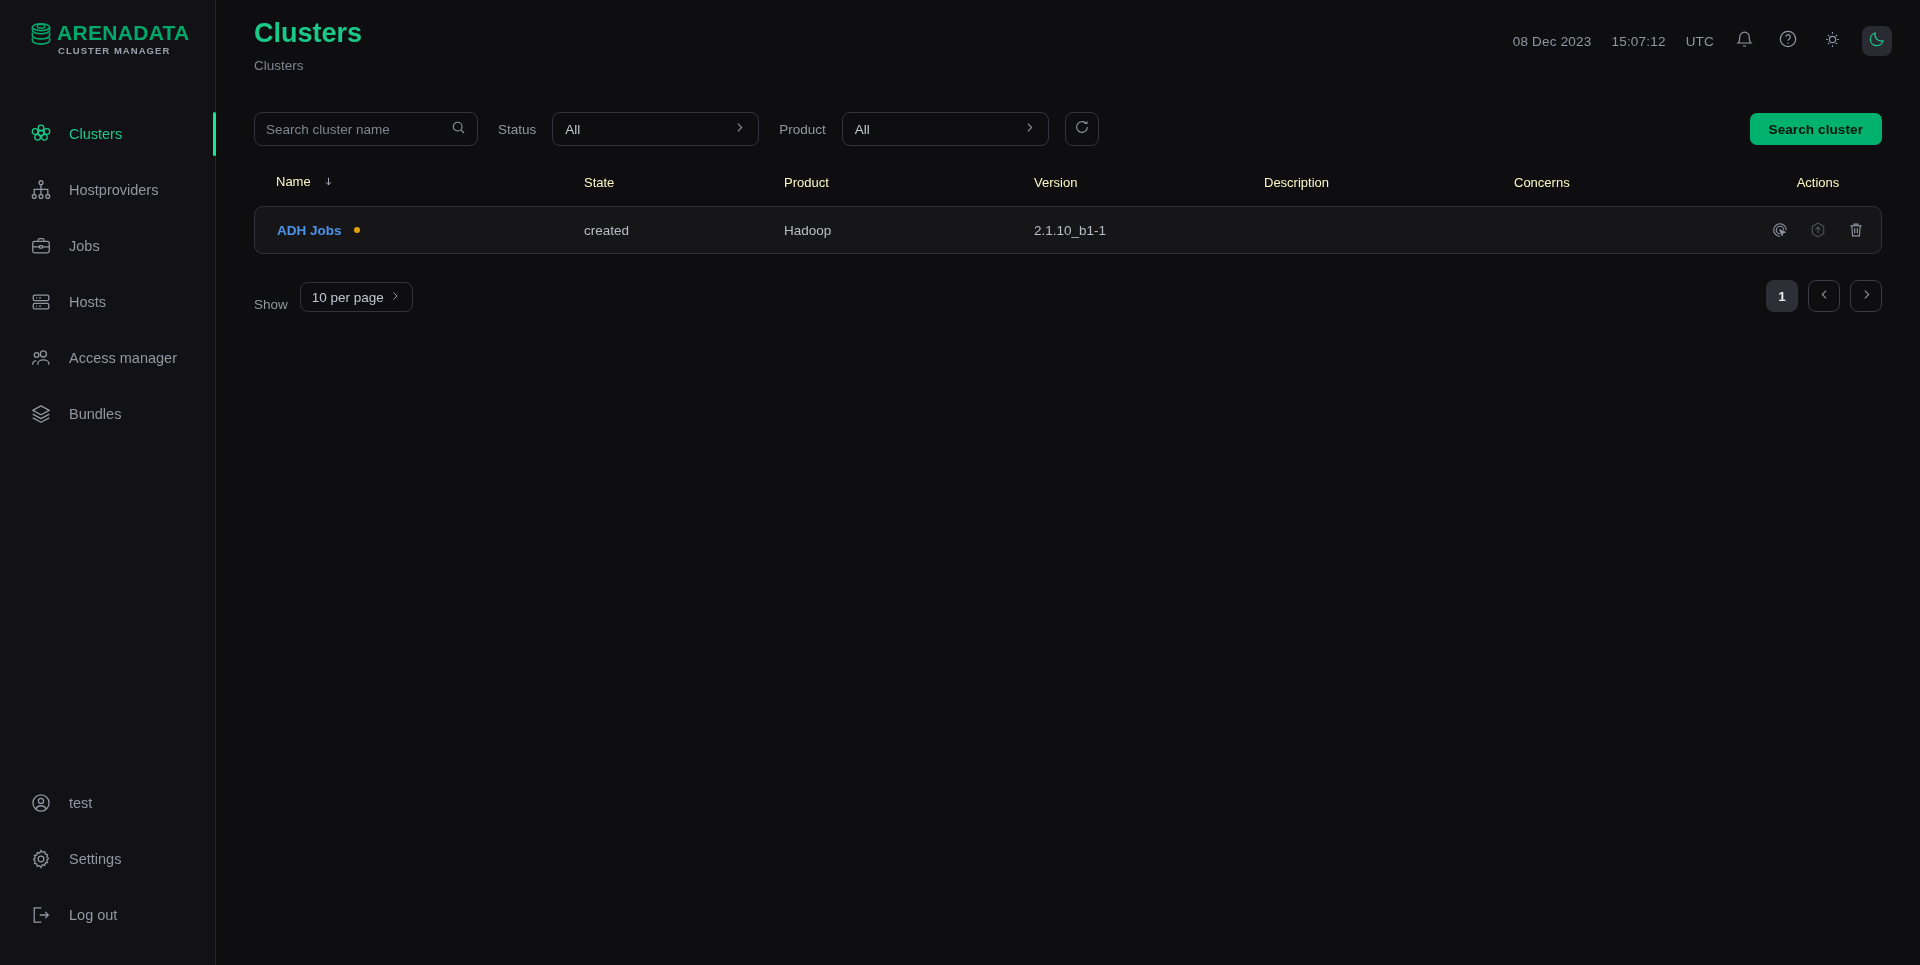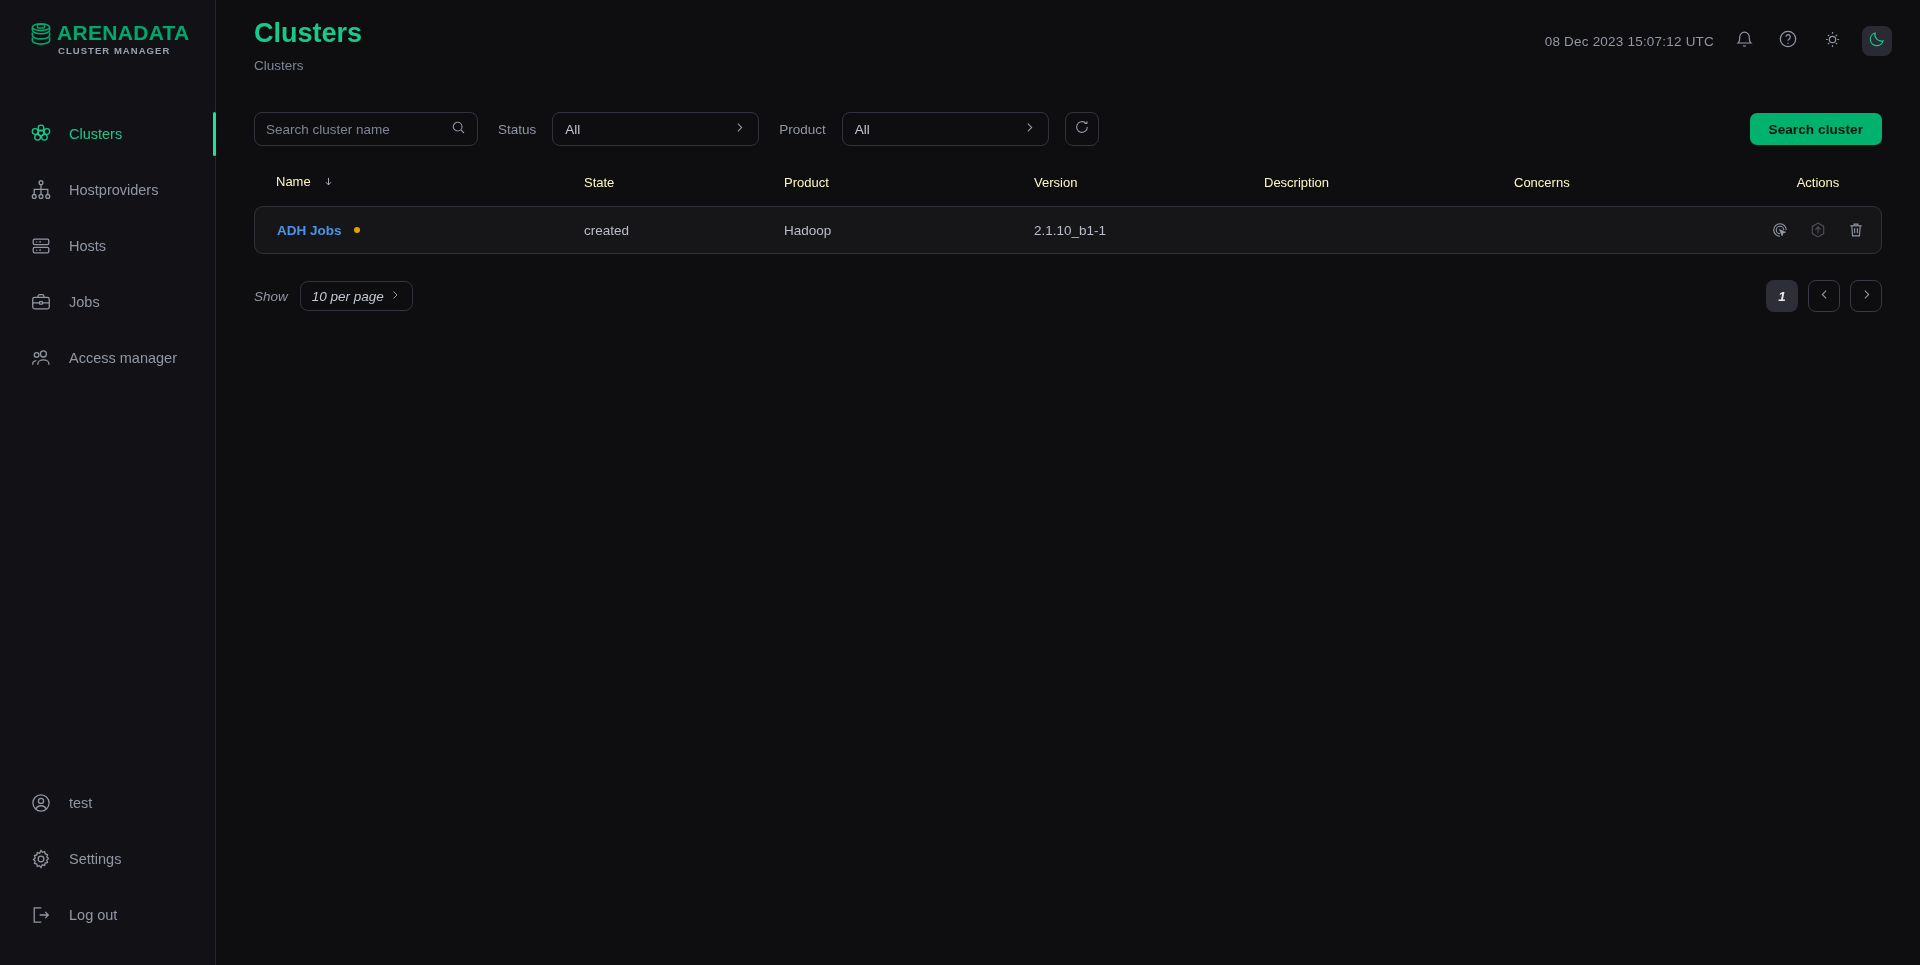--- a/index.html
+++ b/index.html
@@ -112,21 +112,21 @@
     display: flex;
     align-items: center;
     gap: 16px;
     padding-top: 8px;
   }
   .datetime {
     font-size: 13.5px;
     color: #9297a3;
     letter-spacing: 0.2px;
     display: flex;
-    gap: 4px;
+    gap: 20px;
   }
   .icon-btn {
     width: 28px; height: 28px;
     display: flex; align-items: center; justify-content: center;
     cursor: pointer;
   }
   .theme-toggle {
     width: 30px; height: 30px;
     background: #2a2a33;
     border-radius: 8px;
@@ -277,23 +277,22 @@
     justify-content: center;
     gap: 20px;
     height: 46px;
   }
   .action-icon { cursor: pointer; display: flex; }
   .action-icon.disabled { opacity: 0.45; cursor: default; }
 
   
   .pagination-row {
     display: flex;
-    align-items: center;
+    align-items: flex-end;
     margin-top: 26px;
-    font-style: italic;
   }
   .show-label {
     font-size: 13.5px;
     color: #9297a3;
     margin-right: 12px;
   }
   .perpage-select {
     width: 113px;
     height: 30px;
     border: 1px solid #33333d;
@@ -374,55 +373,65 @@
             <circle cx="19.4" cy="19" r="2.1"></circle>
             <path d="M12 6.1v5.3M4.6 16.9v-5.5h14.8v5.5M12 11.4v5.5"></path>
           </svg>
         </span>
         <span>Hostproviders</span>
       </div>
 
       <div class="nav-item">
         <span class="nav-icon">
           <svg width="22" height="22" viewBox="0 0 24 24" fill="none" stroke="#9297a3" stroke-width="1.4">
+            <rect x="3" y="7" width="18" height="12.5" rx="2"></rect>
+            <path d="M8.8 7V5.6a1.6 1.6 0 011.6-1.6h3.2a1.6 1.6 0 011.6 1.6V7"></path>
+            <rect x="10.3" y="11.6" width="3.4" height="2.8" rx="0.8"></rect>
+            <path d="M3 12.9h7.3M13.7 12.9H21"></path>
+          </svg>
+        </span>
+        <span>Jobs</span>
+      </div>
+
+      <div class="nav-item">
+        <span class="nav-icon">
+          <svg width="22" height="22" viewBox="0 0 24 24" fill="none" stroke="#9297a3" stroke-width="1.4">
             <rect x="3.5" y="4.5" width="17" height="6" rx="1.6"></rect>
             <rect x="3.5" y="13.5" width="17" height="6" rx="1.6"></rect>
             <circle cx="7.3" cy="7.5" r="0.75" fill="#9297a3" stroke="none"></circle>
             <circle cx="7.3" cy="16.5" r="0.75" fill="#9297a3" stroke="none"></circle>
             <path d="M10 7.5h2M10 16.5h2"></path>
           </svg>
         </span>
         <span>Hosts</span>
       </div>
 
       <div class="nav-item">
         <span class="nav-icon">
           <svg width="22" height="22" viewBox="0 0 24 24" fill="none" stroke="#9297a3" stroke-width="1.4">
-            <rect x="3" y="7" width="18" height="12.5" rx="2"></rect>
-            <path d="M8.8 7V5.6a1.6 1.6 0 011.6-1.6h3.2a1.6 1.6 0 011.6 1.6V7"></path>
-            <rect x="10.3" y="11.6" width="3.4" height="2.8" rx="0.8"></rect>
-            <path d="M3 12.9h7.3M13.7 12.9H21"></path>
-          </svg>
-        </span>
-        <span>Jobs</span>
-      </div>
-
-      <div class="nav-item">
-        <span class="nav-icon">
-          <svg width="22" height="22" viewBox="0 0 24 24" fill="none" stroke="#9297a3" stroke-width="1.4">
             <circle cx="14.6" cy="7.6" r="3.3"></circle>
             <path d="M8.6 19.4v-1.2c0-2.4 2.7-4.1 6-4.1s6 1.7 6 4.1v1.2"></path>
             <circle cx="7.2" cy="8.6" r="2.5"></circle>
             <path d="M3 19.4v-1c0-1.9 1.6-3.3 3.9-3.5"></path>
           </svg>
         </span>
         <span>Access manager</span>
       </div>
 
 
+      <div class="nav-item">
+        <span class="nav-icon">
+          <svg width="22" height="22" viewBox="0 0 24 24" fill="none" stroke="#9297a3" stroke-width="1.4" stroke-linejoin="round">
+            <path d="M12 3.2L21 8l-9 4.8L3 8z"></path>
+            <path d="M3 12.2l9 4.8 9-4.8"></path>
+            <path d="M3 16.2l9 4.8 9-4.8"></path>
+          </svg>
+        </span>
+        <span>Bundles</span>
+      </div>
     </nav>
 
     <nav class="nav-bottom">
       <div class="nav-item">
         <span class="nav-icon">
           <svg width="22" height="22" viewBox="0 0 24 24" fill="none" stroke="#9297a3" stroke-width="1.4">
             <circle cx="12" cy="12" r="8.8"></circle>
             <circle cx="12" cy="9.7" r="2.8"></circle>
             <path d="M6.4 18.6c.9-2.3 3-3.6 5.6-3.6s4.7 1.3 5.6 3.6"></path>
           </svg>

